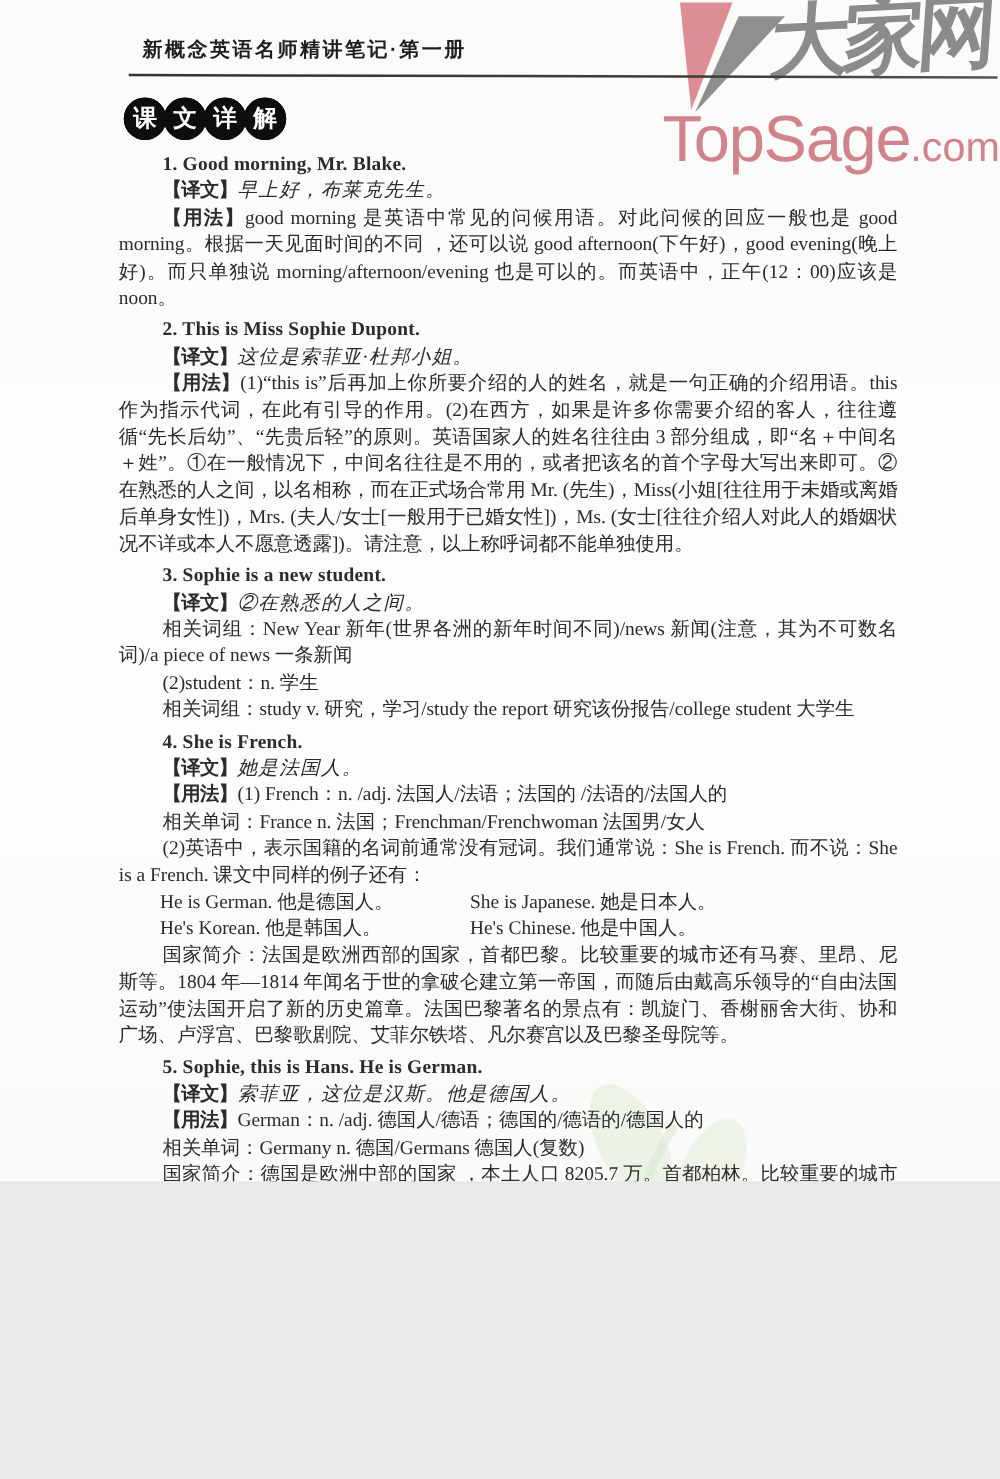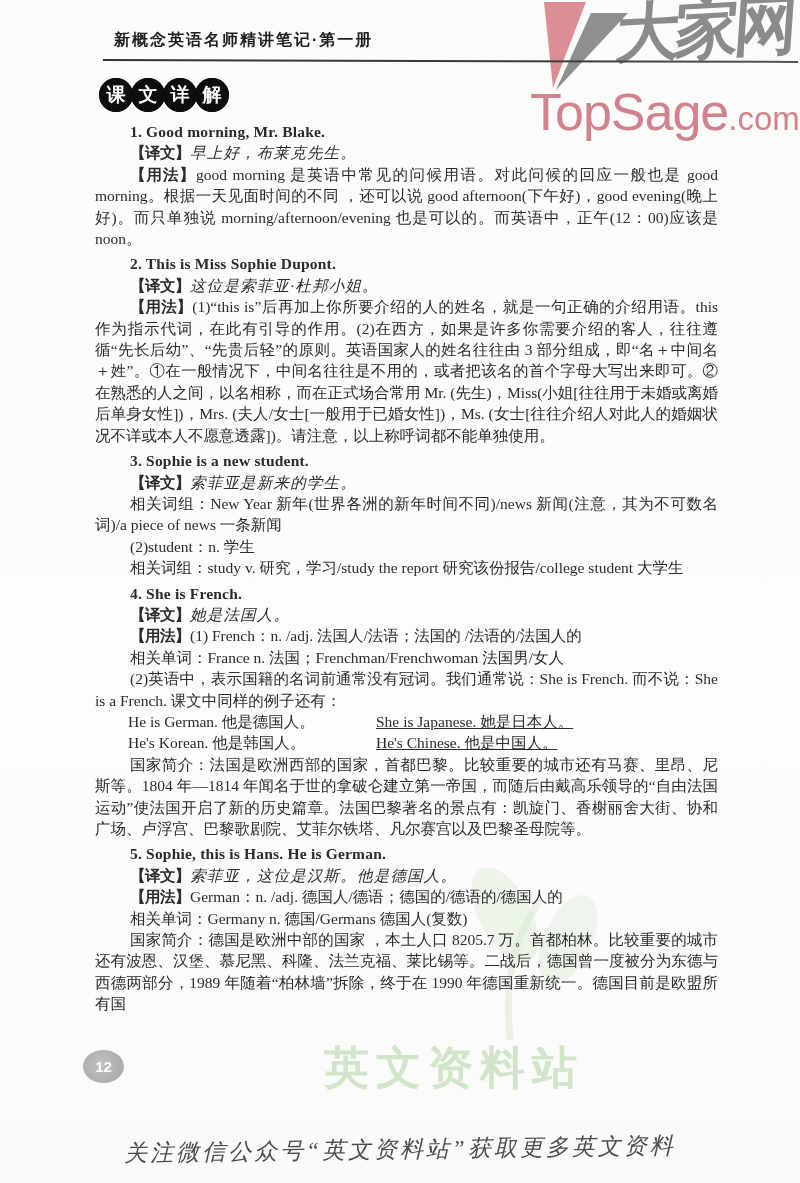--- a/index.html
+++ b/index.html
@@ -1,17 +1,17 @@
 <!DOCTYPE html>
 <html><head>
 <meta charset="utf-8">
 <style>
   html,body{margin:0;padding:0;}
   body{width:800px;height:1183px;background:#e9e9e9;font-family:"Liberation Serif","DejaVu Serif",serif;}
-  .page{position:relative;width:800px;height:1183px;background:linear-gradient(180deg,#fbfbf9 0%,#fdfdfc 60%,#fafaf8 100%);overflow:hidden;color:#2b2b2b;}
+  .page{position:relative;width:800px;height:945px;background:linear-gradient(180deg,#fbfbf9 0%,#fdfdfc 60%,#fafaf8 100%);overflow:hidden;color:#2b2b2b;}
 
   
   .book-title{position:absolute;left:114px;top:30px;font-family:"Liberation Sans","DejaVu Sans",sans-serif;font-size:16px;font-weight:bold;letter-spacing:2px;color:#1f1f1f;}
   .header-rule{position:absolute;left:103px;top:60px;width:695px;height:2px;background:linear-gradient(90deg,#333 0%,#3d3d3d 70%,#555 100%);transform:rotate(0.15deg);z-index:5;}
 
   
   .logo{position:absolute;left:530px;top:0;width:270px;height:150px;z-index:2;}
   .sail{position:absolute;left:10px;top:0;}
   .brand-cn{position:absolute;left:86px;top:-14px;font-size:64px;font-weight:bold;color:#8b8b8b;letter-spacing:-5px;transform:rotate(-3deg) skewX(-7deg);font-family:"Liberation Serif",serif;white-space:nowrap;}
   .brand-en{position:absolute;left:0px;top:82px;color:#d0838c;font-family:Liberation Sans, sans-serif;white-space:nowrap;text-align:center;}
@@ -28,21 +28,21 @@
   .sec{margin-top:4px;}
   .sec:first-child{margin-top:0;}
   .h{font-weight:bold;text-indent:35px;font-size:15.5px;letter-spacing:.2px;}
   .trans{text-indent:35px;}
   .para{text-indent:35px;}
   .label{font-weight:bold;font-family:"Liberation Sans","DejaVu Sans",sans-serif;letter-spacing:-.5px;}
   .kai{font-style:italic;letter-spacing:1.2px;}
   .examples{padding-left:33px;}
   .ex-row{display:flex;}
   .ex-left{width:248px;flex:none;}
-  .ex-right{flex:1;text-decoration:underline;}
+  .ex-right{flex:1;}
 
   
   .leaf-wm{position:absolute;left:450px;top:855px;z-index:1;opacity:.55;}
   .wm-text{position:absolute;left:296px;top:1038px;font-size:45px;font-weight:bold;letter-spacing:7px;color:rgba(168,208,156,.5);font-family:"Liberation Sans","DejaVu Sans",sans-serif;z-index:1;white-space:nowrap;margin-left:28px;}
 
   
   .page-badge{position:absolute;left:83px;top:1050px;width:41px;height:33px;border-radius:50%;background:radial-gradient(circle at 45% 45%,#bdbdbd 0%,#a5a5a5 70%,#b5b5b5 100%);color:#fff;display:flex;align-items:center;justify-content:center;font-size:15px;font-weight:bold;font-family:"Liberation Sans",sans-serif;opacity:.9;z-index:2;}
   .footer-note{position:absolute;left:0;right:0;top:1134px;text-align:center;font-size:23px;font-style:italic;letter-spacing:3px;color:#4d4d4d;transform:rotate(-0.8deg);font-family:"Liberation Serif",serif;z-index:2;}
 </style>
 </head>
@@ -84,21 +84,21 @@
     </section>
 
     <section class="sec">
       <p class="h">2. This is Miss Sophie Dupont.</p>
       <p class="trans"><span class="label">【译文】</span><span class="kai">这位是索菲亚·杜邦小姐。</span></p>
       <p class="para"><span class="label">【用法】</span><span>(1)“this is”后再加上你所要介绍的人的姓名，就是一句正确的介绍用语。this 作为指示代词，在此有引导的作用。(2)在西方，如果是许多你需要介绍的客人，往往遵循“先长后幼”、“先贵后轻”的原则。英语国家人的姓名往往由 3 部分组成，即“名＋中间名＋姓”。①在一般情况下，中间名往往是不用的，或者把该名的首个字母大写出来即可。②在熟悉的人之间，以名相称，而在正式场合常用 Mr. (先生)，Miss(小姐[往往用于未婚或离婚后单身女性])，Mrs. (夫人/女士[一般用于已婚女性])，Ms. (女士[往往介绍人对此人的婚姻状况不详或本人不愿意透露])。请注意，以上称呼词都不能单独使用。</span></p>
     </section>
 
     <section class="sec">
       <p class="h">3. Sophie is a new student.</p>
-      <p class="trans"><span class="label">【译文】</span><span class="kai">索菲亚是新来的学生。</span></p>
+      <p class="trans"><span class="label">【译文】</span><span class="kai">②在熟悉的人之间。</span></p>
       <p class="para">相关词组：New Year 新年(世界各洲的新年时间不同)/news 新闻(注意，其为不可数名词)/a piece of news 一条新闻</p>
       <p class="para">(2)student：n. 学生</p>
       <p class="para">相关词组：study v. 研究，学习/study the report 研究该份报告/college student 大学生</p>
     </section>
 
     <section class="sec">
       <p class="h">4. She is French.</p>
       <p class="trans"><span class="label">【译文】</span><span class="kai">她是法国人。</span></p>
       <p class="para"><span class="label">【用法】</span><span>(1) French：n. /adj. 法国人/法语；法国的 /法语的/法国人的</span></p>
       <p class="para">相关单词：France n. 法国；Frenchman/Frenchwoman 法国男/女人</p>

